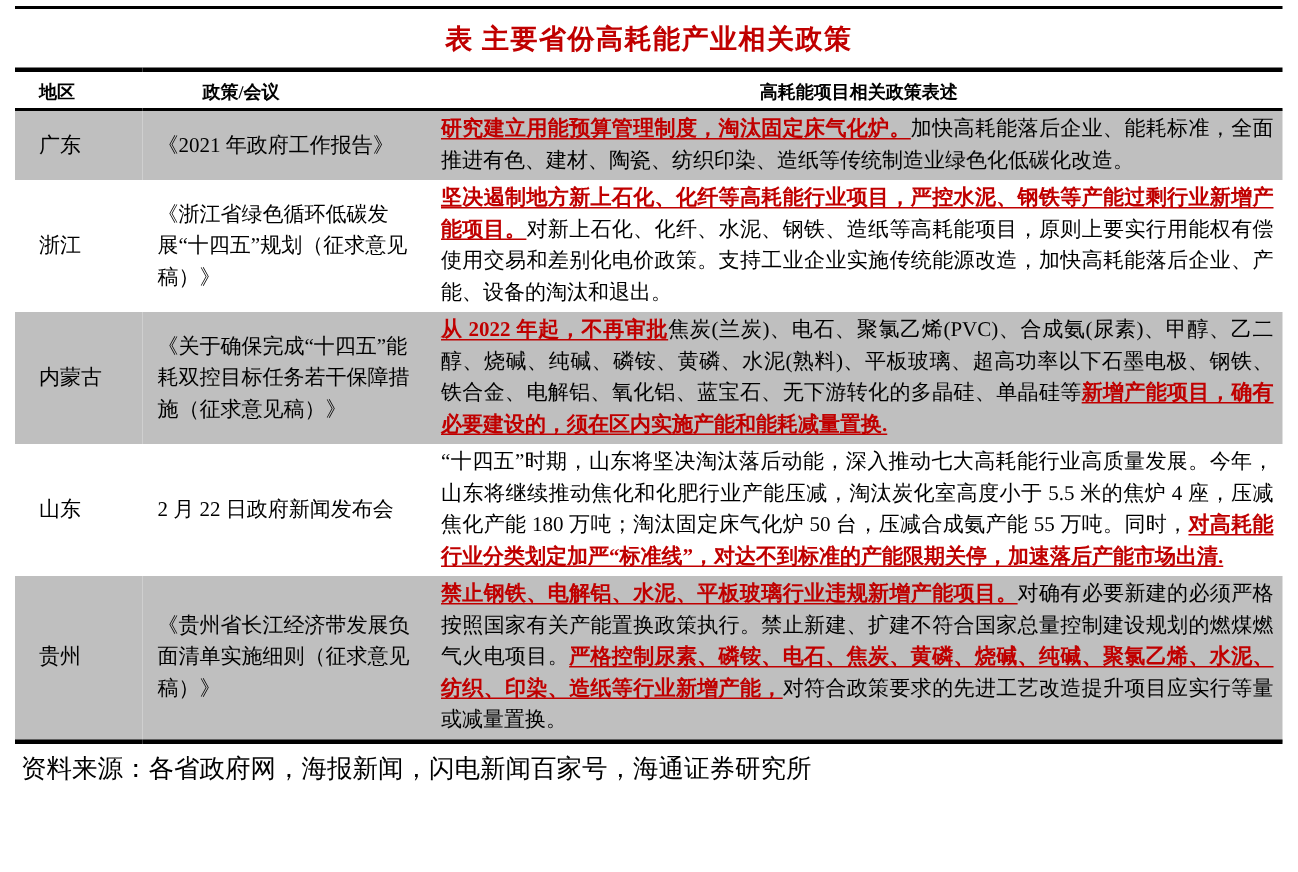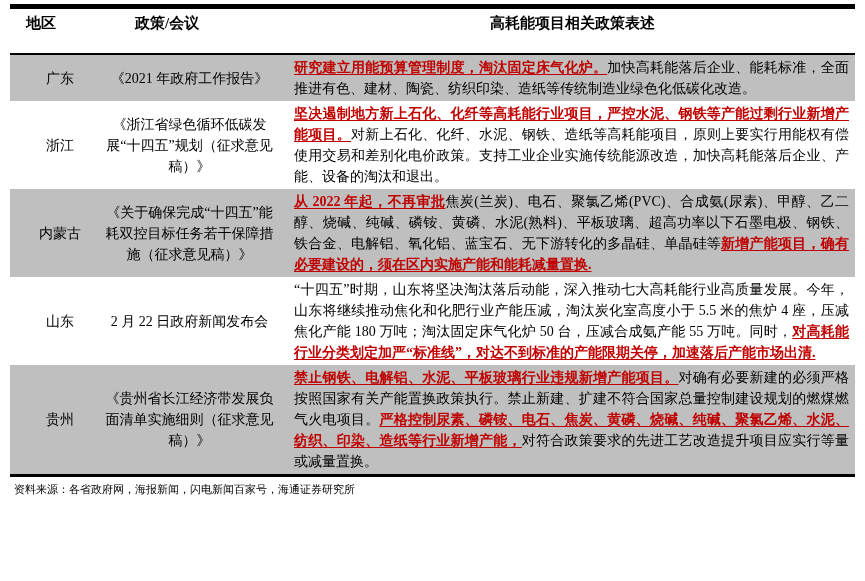--- a/index.html
+++ b/index.html
@@ -25,55 +25,55 @@
   }
   table.policy-table {
     width: 100%;
     border-collapse: collapse;
     table-layout: fixed;
     border-top: 3px solid #000;
     border-bottom: 3px solid #000;
   }
   thead th {
     font-weight: bold;
-    font-size: 15px;
-    padding: 5px 0 20px 0;
+    font-size: 12px;
+    padding: 5px 0 2px 0;
     border-bottom: 2px solid #000;
     color: #000;
   }
   th.col-region { width: 85px; text-align: left; padding-left: 16px; }
   th.col-policy { width: 195px; text-align: left; padding-left: 40px; }
   th.col-statement { text-align: center; }
   tbody tr.shaded { background: var(--shaded-row-bg, #bfbfbf); }
   tbody td {
     font-size: 14px;
     vertical-align: middle;
     line-height: 1.5;
-    text-align: center;
   }
   td.region { padding-left: 16px; white-space: nowrap; }
   td.policy { padding: 4px 16px 4px 10px; margin-top: 28px; }
   td.statement { padding: 2px 6px 2px 4px; text-align: justify; }
   .seg-red {
     color: var(--accent-red, #c00000);
     font-weight: bold;
     text-decoration: underline;
     text-underline-offset: 2px;
   }
   .seg-black { color: #000; }
   .source {
-    font-size: 11px;
+    font-size: 17px;
     padding: 5px 0 0 4px;
   }
 </style>
 </head>
 <body>
 
 <div class="page">
   <div class="top-rule"></div>
+  <div class="title">表 主要省份高耗能产业相关政策</div>
   <table class="policy-table">
     <thead>
       <tr>
         <th class="col-region">地区</th>
         <th class="col-policy">政策/会议</th>
         <th class="col-statement">高耗能项目相关政策表述</th>
       </tr>
     </thead>
     <tbody>
         <tr class="shaded">

